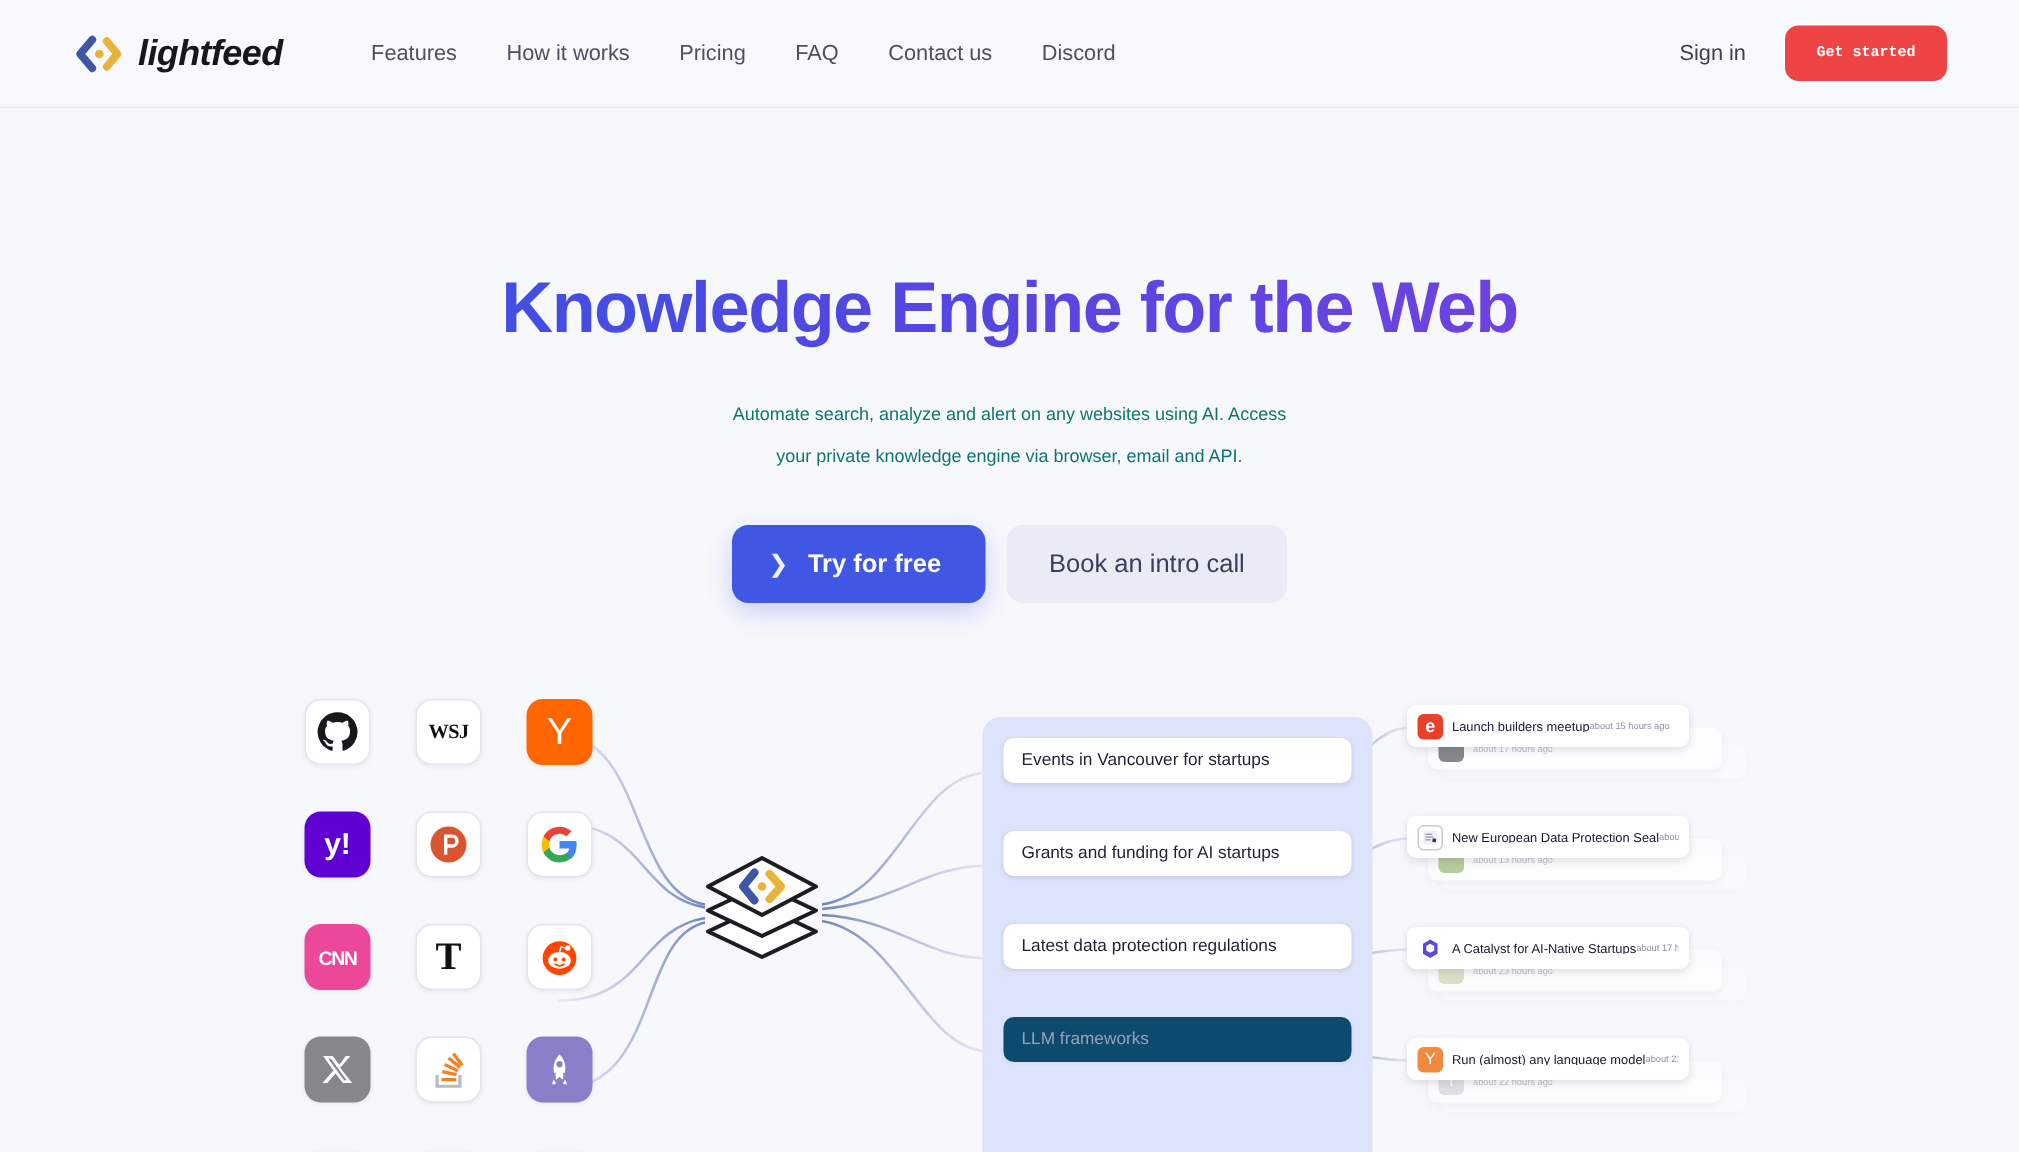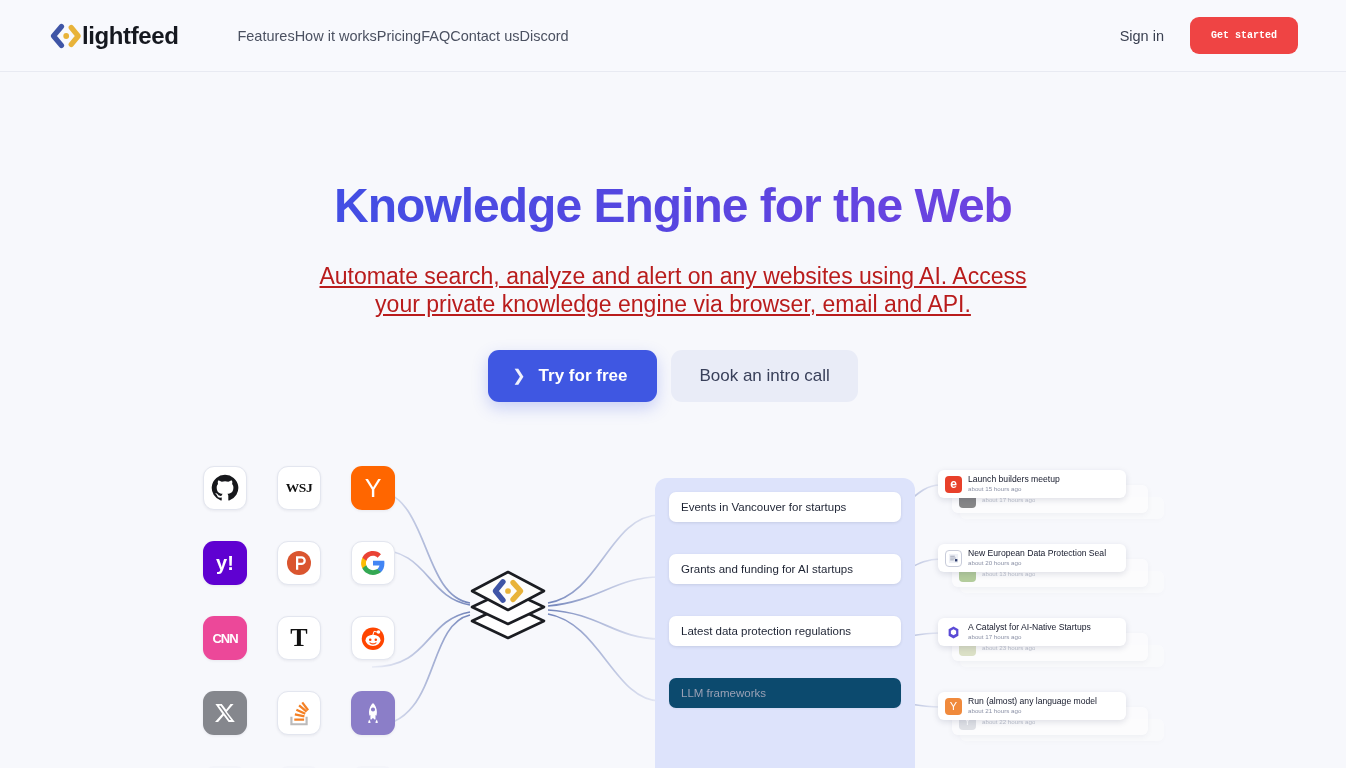--- a/index.html
+++ b/index.html
@@ -14,31 +14,32 @@
   .navbar {
     position: relative;
     height: 72px;
     width: 1346px;
     display: flex;
     align-items: center;
     background: #f8f9fd;
     border-bottom: 1px solid #e8eaf2;
     padding: 0 48px;
   }
-  .brand { display: flex; align-items: center; cursor: pointer; }
+  .brand { display: flex; align-items: center; gap: 10px; cursor: pointer; font-style: italic; }
   .brand-mark { width: 34px; height: 26px; display: block; }
   .brand-name {
     font-size: 24px;
     font-weight: 700;
     color: #15181f;
     letter-spacing: -0.4px;
   }
   .nav-links {
     display: flex;
     align-items: center;
+    gap: 33px;
     margin-left: 59px;
   }
   .nav-link {
     font-size: 14.5px;
     color: #4b5161;
     text-decoration: none;
     cursor: pointer;
     white-space: nowrap;
   }
   .nav-right {
@@ -79,24 +80,23 @@
     letter-spacing: -1px;
     line-height: 1.08;
     background: linear-gradient(90deg, #2f57e8 0%, #5546e0 48%, #8540e0 100%);
     -webkit-background-clip: text;
     background-clip: text;
     color: transparent;
     -webkit-text-fill-color: transparent;
   }
   .hero-sub {
     margin-top: 30px;
-    font-size: 23px;
+    font-size: 12px;
     line-height: 28px;
-    color: #b91c1c;
-    text-decoration: underline;
+    color: #0f766e;
   }
   .hero-actions {
     margin-top: 32px;
     display: flex;
     justify-content: center;
     align-items: center;
     gap: 14px;
   }
   .btn-try {
     display: inline-flex;
@@ -198,21 +198,21 @@
     background: #ffffff;
     border-radius: 6px;
     box-shadow: 0 2px 6px rgba(25,33,68,.13);
     display: flex; align-items: center;
     padding: 0 7px;
     gap: 6px;
     cursor: pointer;
     z-index: 3;
   }
   .rcard .favicon { width: 17px; height: 17px; border-radius: 4px; flex: 0 0 17px; overflow: hidden; }
-  .rcard .rtext { display: flex; flex-direction: column; line-height: 1; overflow: hidden; }
+  .rcard .rtext { display: flex; flex-direction: row; line-height: 1; overflow: hidden; }
   .rtitle { font-size: 8.6px; color: #14182a; white-space: nowrap; font-weight: 500; }
   .rtime { font-size: 6.2px; color: #8b91a6; margin-top: 2.5px; white-space: nowrap; }
 
   .rcard.l2 {
     left: 14px; top: 15px; width: 196px;
     z-index: 2; opacity: .55;
     box-shadow: 0 2px 6px rgba(25,33,68,.09);
   }
   .rcard.l3 {
     left: 22px; top: 27px; width: 204px; height: 22px;

